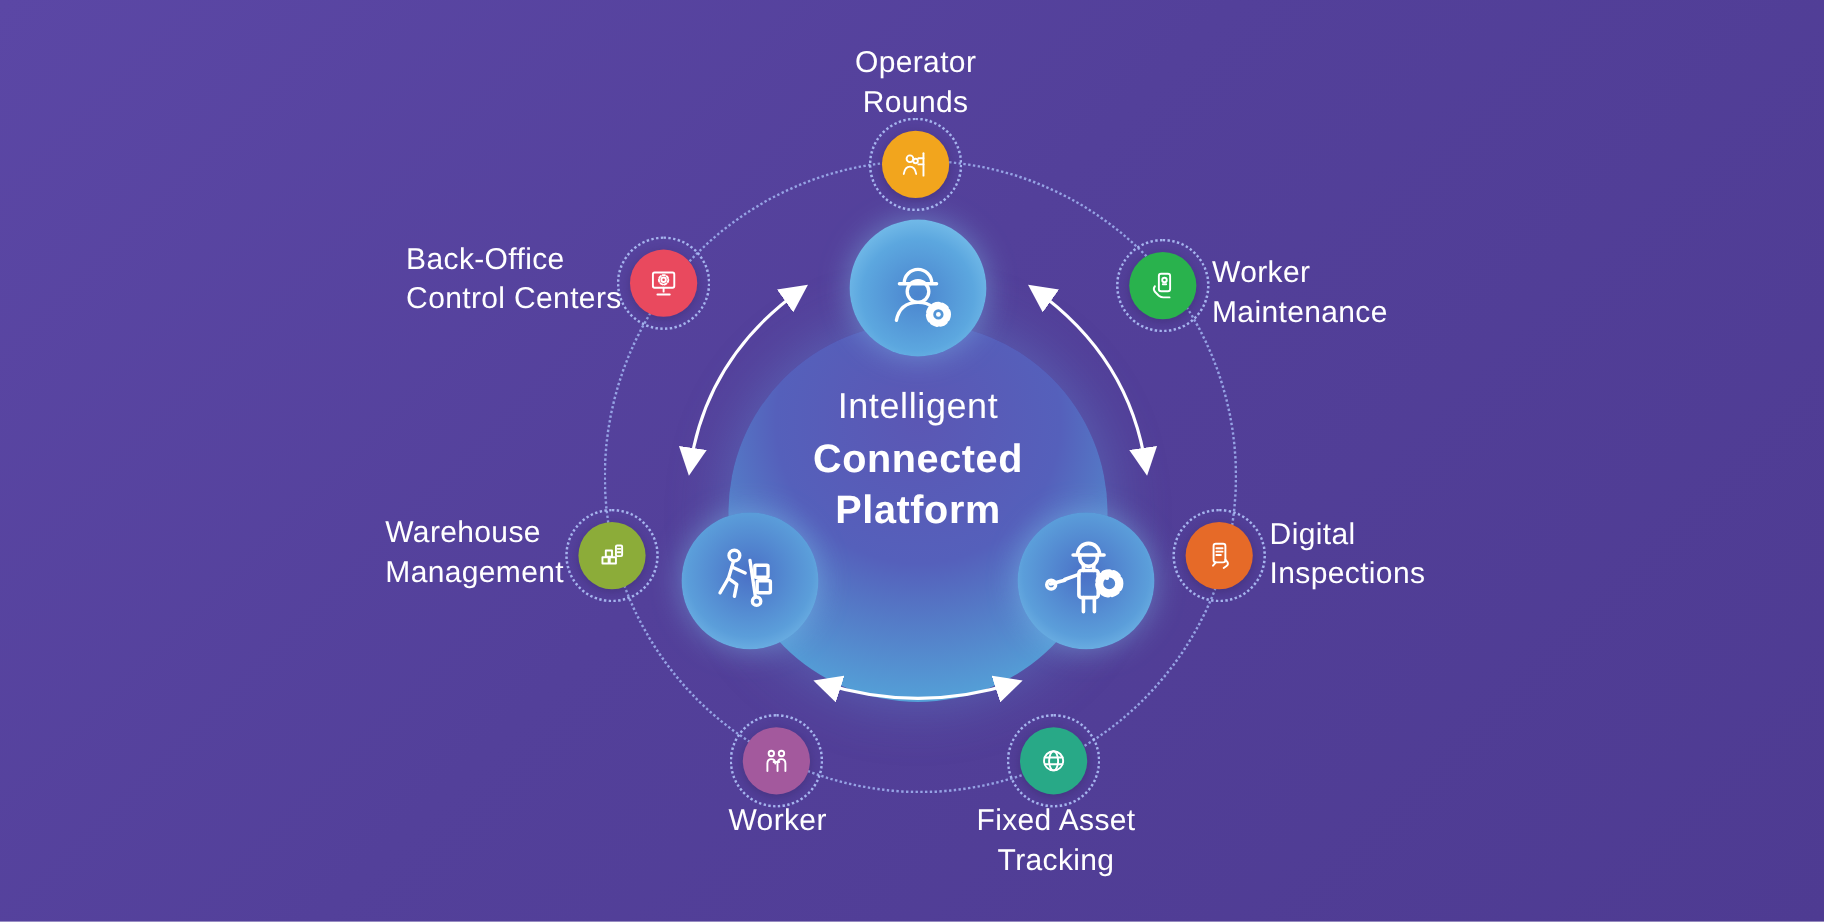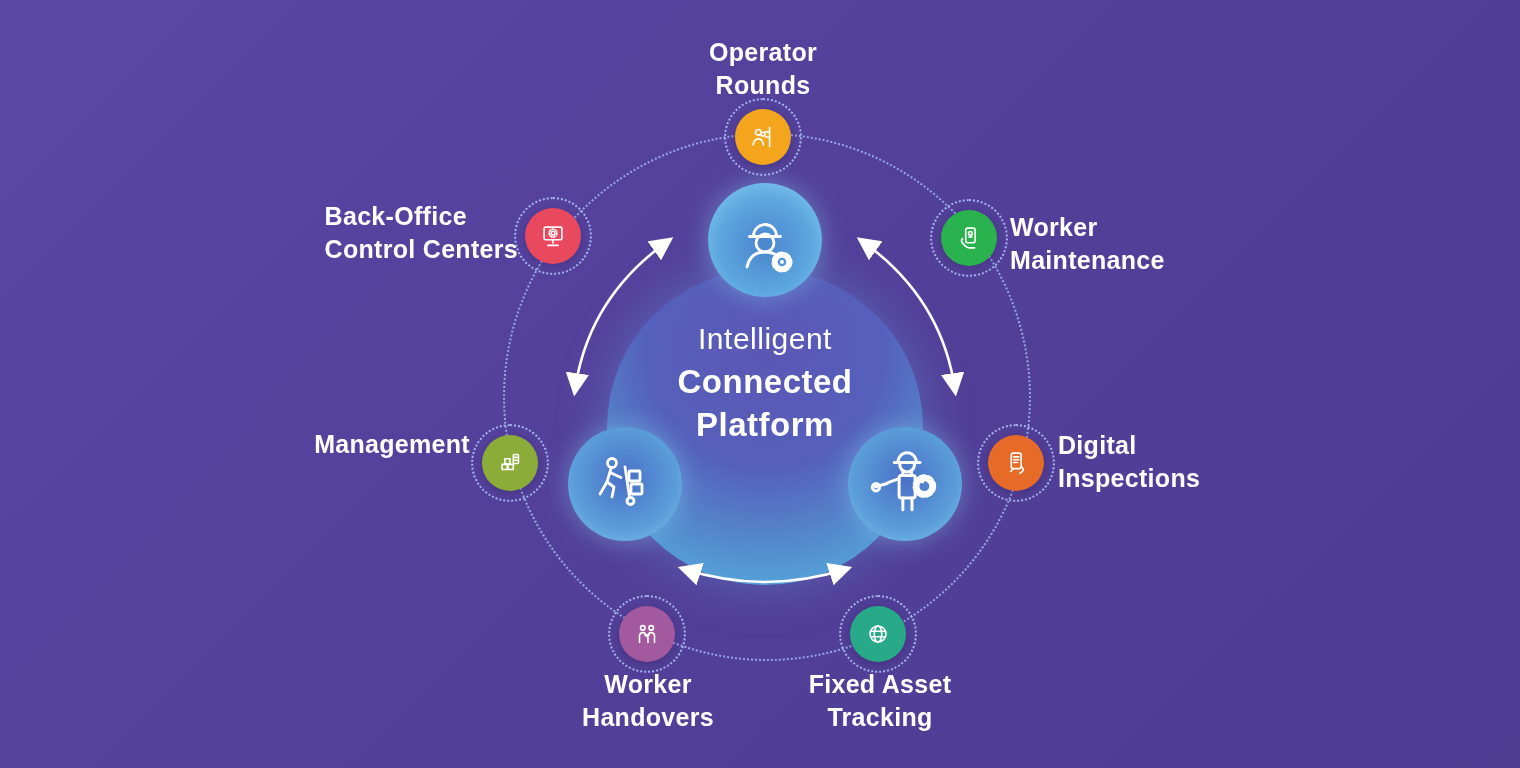--- a/index.html
+++ b/index.html
@@ -37,21 +37,21 @@
   .center-title .t-light{font-size:30px;font-weight:400;letter-spacing:.5px;}
   .center-title .t-bold{font-size:33px;font-weight:700;letter-spacing:.5px;}
   .arrow-layer{position:absolute;left:0;top:0;pointer-events:none;}
   .node{position:absolute;width:78px;height:78px;}
   .node-ring{position:absolute;inset:0;border-radius:50%;border:2px dotted rgba(176,194,248,.9);}
   .node-circle{
     position:absolute;left:11px;top:11px;width:56px;height:56px;border-radius:50%;
     display:flex;align-items:center;justify-content:center;
     box-shadow:0 2px 8px rgba(30,20,60,.25);
   }
-  .label{position:absolute;font-size:25px;font-weight:700;line-height:33px;letter-spacing:.3px;white-space:nowrap;}
+  .label{position:absolute;font-size:25px;font-weight:400;line-height:33px;letter-spacing:.3px;white-space:nowrap;}
   .lbl-center{text-align:center;width:300px;}
   .lbl-right{text-align:left;}
   .lbl-left{text-align:left;}
   svg{display:block;}
 </style>
 </head>
 <body>
 
 <div class="dashed-ring"></div>
 
@@ -171,20 +171,21 @@
     <svg width="30" height="30" viewBox="0 0 32 32" fill="none" stroke="#ffffff" stroke-width="1.7" stroke-linecap="round" stroke-linejoin="round">
       <rect x="7.5" y="17.5" width="5.5" height="5.5"></rect>
       <rect x="14" y="17.5" width="5.5" height="5.5"></rect>
       <rect x="10.5" y="11.5" width="5.5" height="5.5"></rect>
       <rect x="19.5" y="7" width="5.5" height="9.5" rx="1"></rect>
       <path d="M21,10 h2.5 M21,13 h2.5"></path>
     </svg>
   </div>
 </div>
 <div class="label lbl-right" style="right:1050px;top:428px;">
+  <div>Warehouse</div>
   <div>Management</div>
 </div>
 
 <div class="node" style="left:977px;top:424px;">
   <div class="node-ring"></div>
   <div class="node-circle" style="background-color: rgb(230, 106, 40);">
     <svg width="30" height="30" viewBox="0 0 32 32" fill="none" stroke="#ffffff" stroke-width="1.7" stroke-linecap="round" stroke-linejoin="round">
       <rect x="11" y="5.5" width="10.5" height="16.5" rx="2"></rect>
       <path d="M13.5,9.5 h5.5 M13.5,12.5 h5.5 M13.5,15.5 h4"></path>
       <path d="M13,22 l-2.5,3 M21.5,19.5 l2,2.5 q0.8,2 -1,3.2 l-2.5,1.8"></path>
@@ -203,21 +204,20 @@
       <circle cx="11.5" cy="9.5" r="2.4"></circle>
       <circle cx="20.5" cy="9.5" r="2.4"></circle>
       <path d="M8,25 v-6.5 q0,-4 3.5,-4 q3.5,0 3.5,4"></path>
       <path d="M17,25 v-6.5 q0,-4 3.5,-4 q3.5,0 3.5,4 v6.5"></path>
       <path d="M13.5,17 h5"></path>
     </svg>
   </div>
 </div>
 <div class="label lbl-center" style="left:498px;top:668px;">
   <div>Worker</div>
-  <div>Handovers</div>
 </div>
 
 <div class="node" style="left:839px;top:595px;">
   <div class="node-ring"></div>
   <div class="node-circle" style="background-color: rgb(40, 169, 135);">
     <svg width="30" height="30" viewBox="0 0 32 32" fill="none" stroke="#ffffff" stroke-width="1.7" stroke-linecap="round" stroke-linejoin="round">
       <circle cx="16" cy="16" r="8.5"></circle>
       <ellipse cx="16" cy="16" rx="4" ry="8.5"></ellipse>
       <path d="M8.2,13 h15.6 M8.2,19 h15.6"></path>
     </svg>

